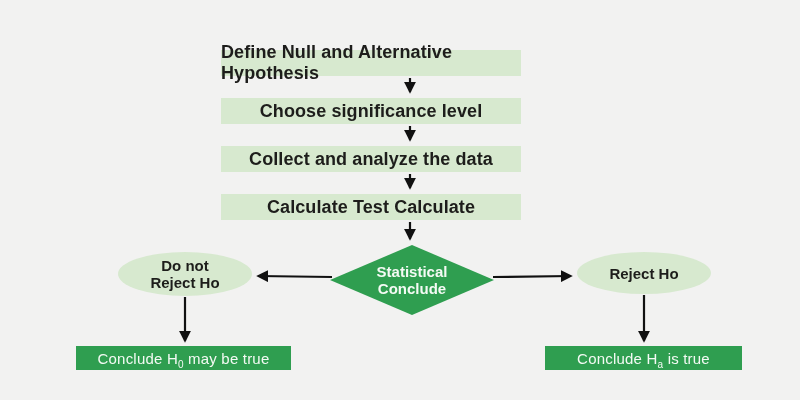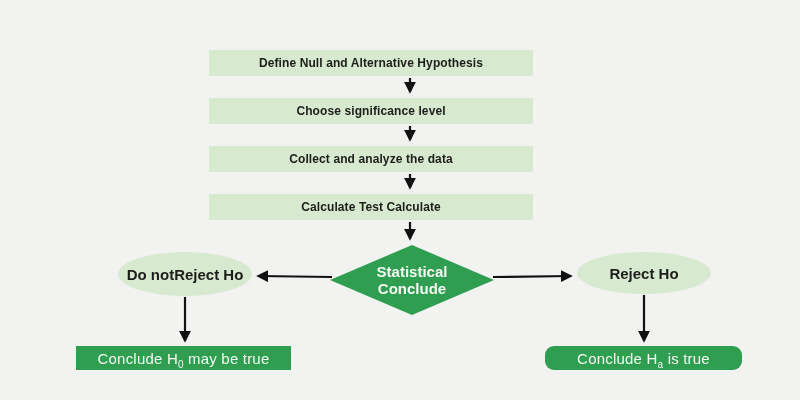--- a/index.html
+++ b/index.html
@@ -1,46 +1,46 @@
 <!DOCTYPE html>
 <html><head>
 <meta charset="utf-8">
 <style>
   html,body{margin:0;padding:0;}
   body{background:#e9e9e8;font-family:"Liberation Sans","DejaVu Sans",sans-serif;}
   .canvas{
     position:relative;width:800px;height:400px;background:#f2f2f1;overflow:hidden;
   }
   .step-box{
-    position:absolute;left:209px;width:324px;height:26px;
+    position:absolute;left:221px;width:300px;height:26px;
     background:#d7e9cf;color:#1d1d1b;
     display:flex;align-items:center;justify-content:center;
-    font-size:12px;font-weight:600;letter-spacing:.1px;
+    font-size:18px;font-weight:600;letter-spacing:.1px;
   }
   .diamond{
     position:absolute;left:330px;top:245px;width:164px;height:70px;
     background:#2f9e50;
     clip-path:polygon(50% 0,100% 50%,50% 100%,0 50%);
     display:flex;flex-direction:column;align-items:center;justify-content:center;
     color:#f4faf4;font-size:15px;font-weight:600;line-height:17px;text-align:center;
   }
   .ellipse{
     position:absolute;background:#d7e9cf;border-radius:50%;
-    display:flex;flex-direction:row;align-items:center;justify-content:center;
+    display:flex;flex-direction:column;align-items:center;justify-content:center;
     color:#1d1d1b;font-size:15px;font-weight:600;line-height:17px;text-align:center;
   }
   .ellipse.left{left:118px;top:252px;width:134px;height:44px;}
   .ellipse.right{left:577px;top:252px;width:134px;height:42px;}
   .conclude-box{
     position:absolute;top:346px;height:24px;background:#2f9e50;color:#f4faf4;
     display:flex;align-items:center;justify-content:center;
     font-size:15px;font-weight:400;letter-spacing:.2px;
   }
   .conclude-box.left{left:76px;width:215px;}
-  .conclude-box.right{left:545px;width:197px;border-radius:9px;}
+  .conclude-box.right{left:545px;width:197px;}
   .conclude-box sub{font-size:10px;line-height:0;transform:translateY(2px);}
   svg.connectors{position:absolute;left:0;top:0;width:800px;height:400px;pointer-events:none;}
   svg.connectors line{stroke:#111111;stroke-width:2.2;}
 </style>
 </head>
 <body>
 
 <div class="canvas">
 
   <svg class="connectors" viewBox="0 0 800 400" xmlns="http://www.w3.org/2000/svg">

